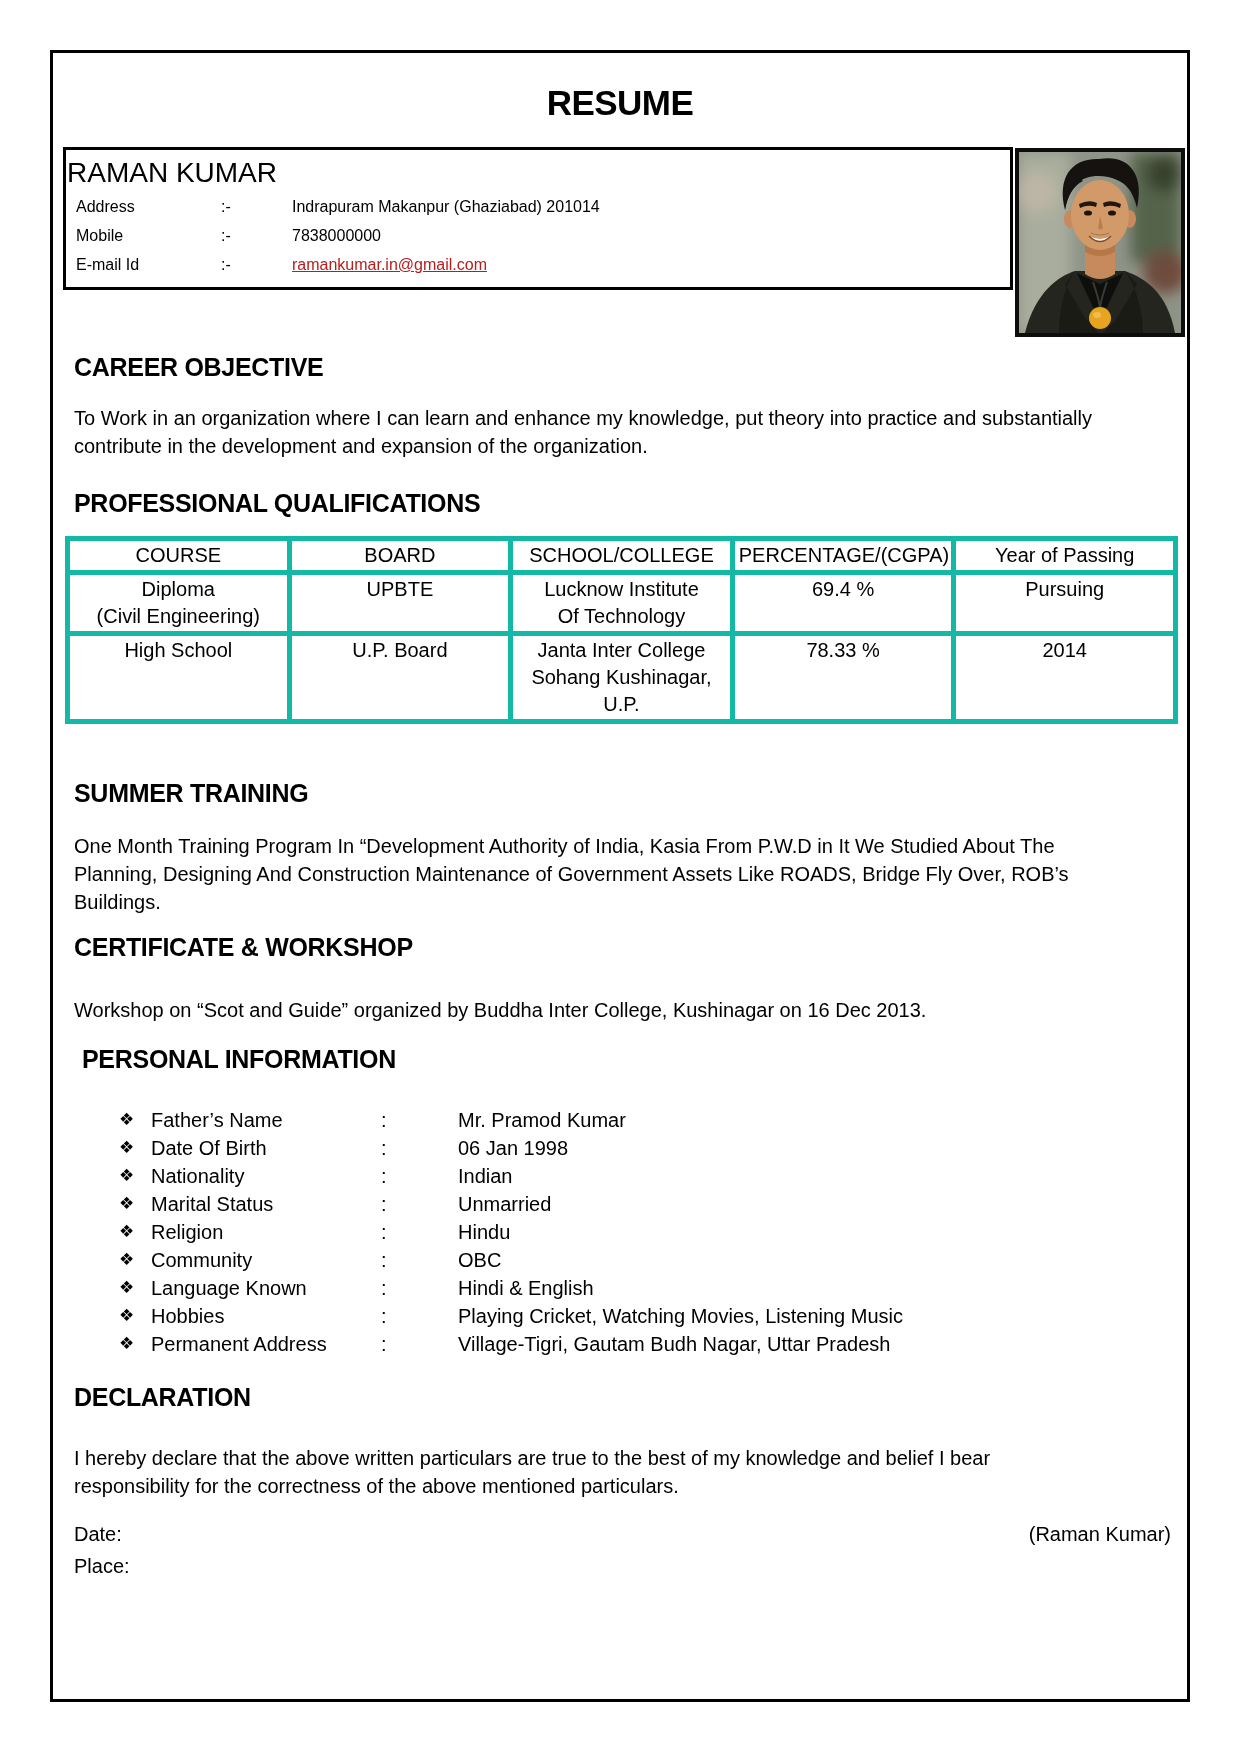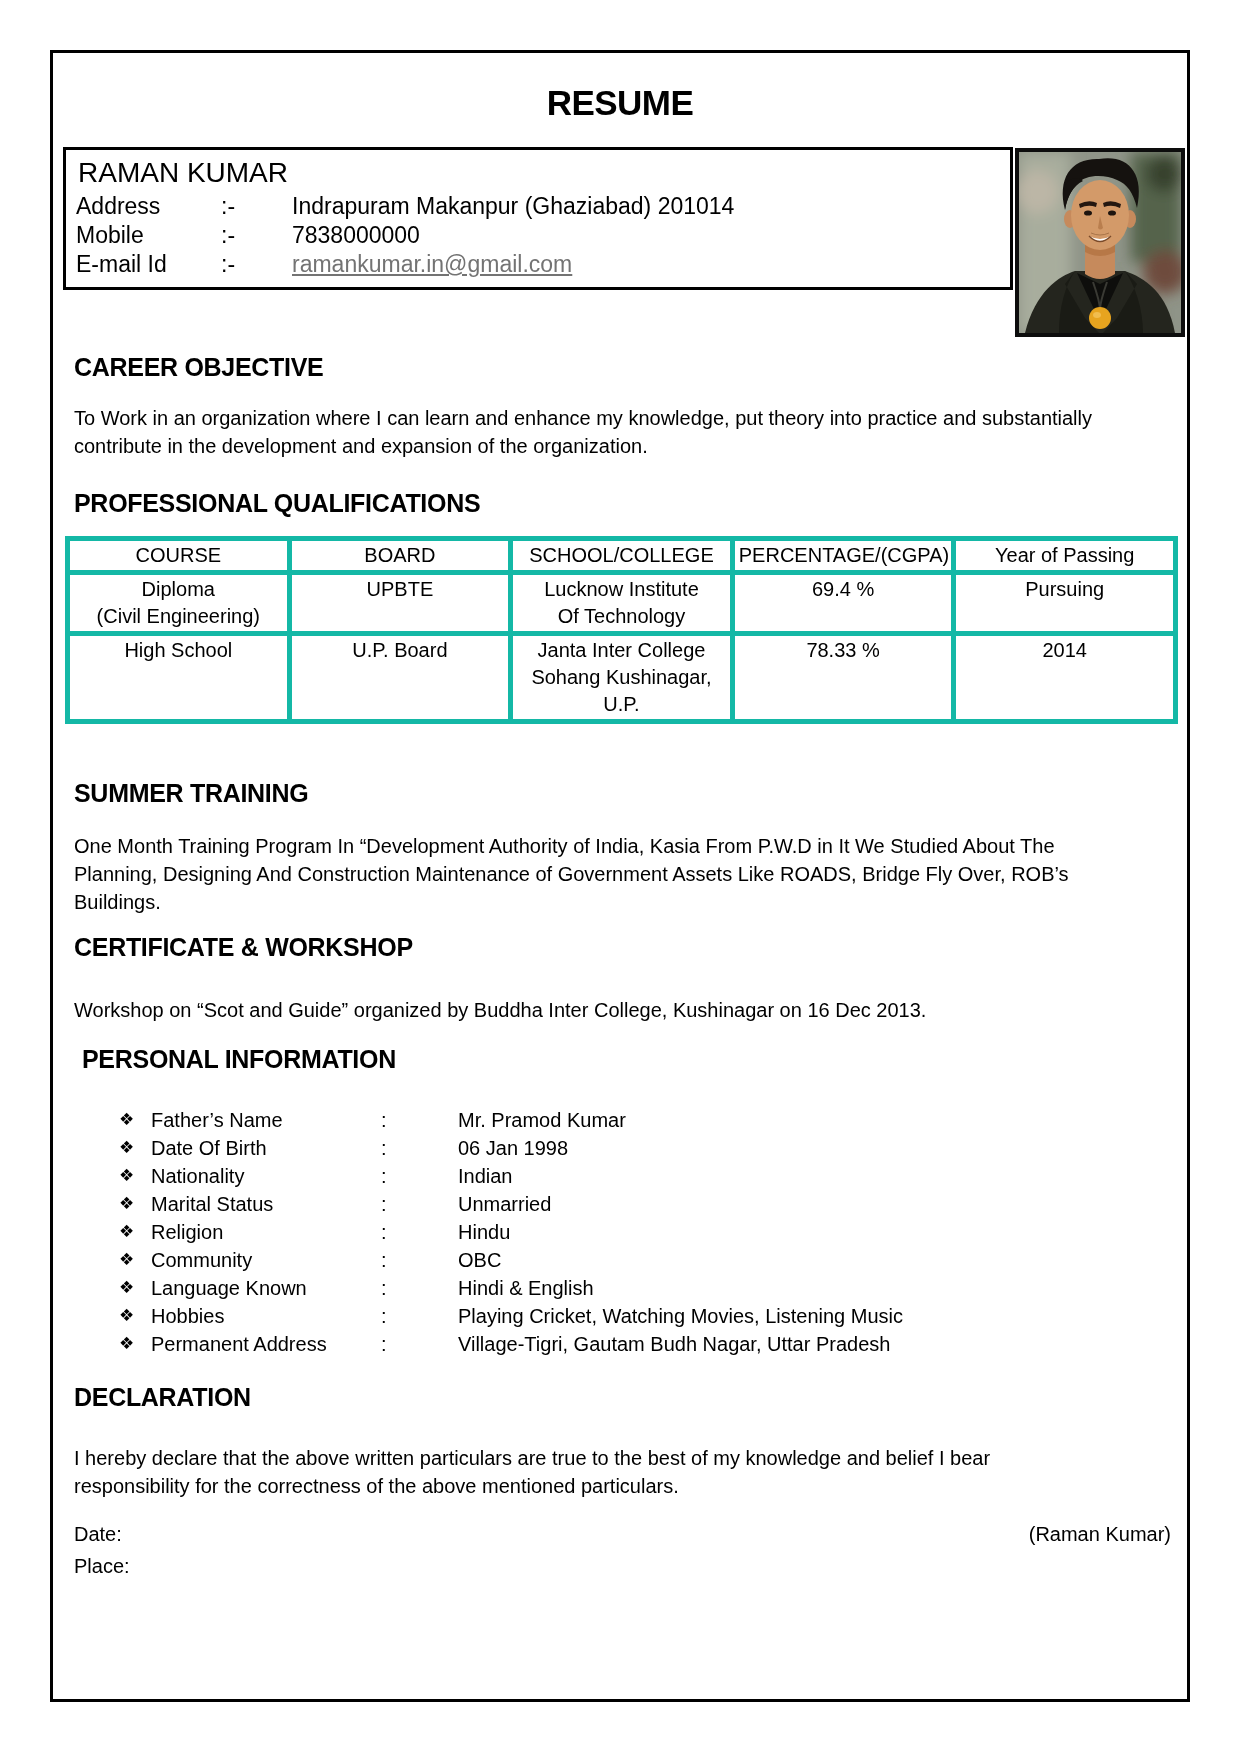--- a/index.html
+++ b/index.html
@@ -15,25 +15,25 @@
   }
   .abs{position:absolute;}
   .page-title{
     left:0;top:35px;width:100%;text-align:center;
     font-size:35px;font-weight:bold;letter-spacing:-0.5px;line-height:30px;
   }
   .contact-box{
     left:10px;top:94px;width:950px;height:143px;
     border:3px solid #000;box-sizing:border-box;
   }
-  .contact-name{margin:8px 0 4px 12px;font-size:28px;line-height:30px;}
-  .contact-row{display:flex;margin-left:10px;line-height:29px;font-size:23px;}
+  .contact-name{margin:8px 0 4px 1px;font-size:28px;line-height:30px;}
+  .contact-row{display:flex;margin-left:10px;line-height:29px;font-size:16px;}
   .contact-label{width:145px;}
   .contact-sep{width:71px;}
-  .email-link{color:#737373;text-decoration:underline;cursor:pointer;}
+  .email-link{color:#b91c1c;text-decoration:underline;cursor:pointer;}
   .photo{
     left:962px;top:95px;width:170px;height:189px;
     border:4px solid #0d0d0d;box-sizing:border-box;overflow:hidden;background:#8f9488;
   }
   .photo svg{display:block;width:100%;height:100%;}
   .h-sec{
     left:21px;font-size:25px;font-weight:bold;letter-spacing:-0.3px;line-height:28px;
   }
   .body-text{
     left:21px;font-size:20px;line-height:28px;white-space:pre-line;

